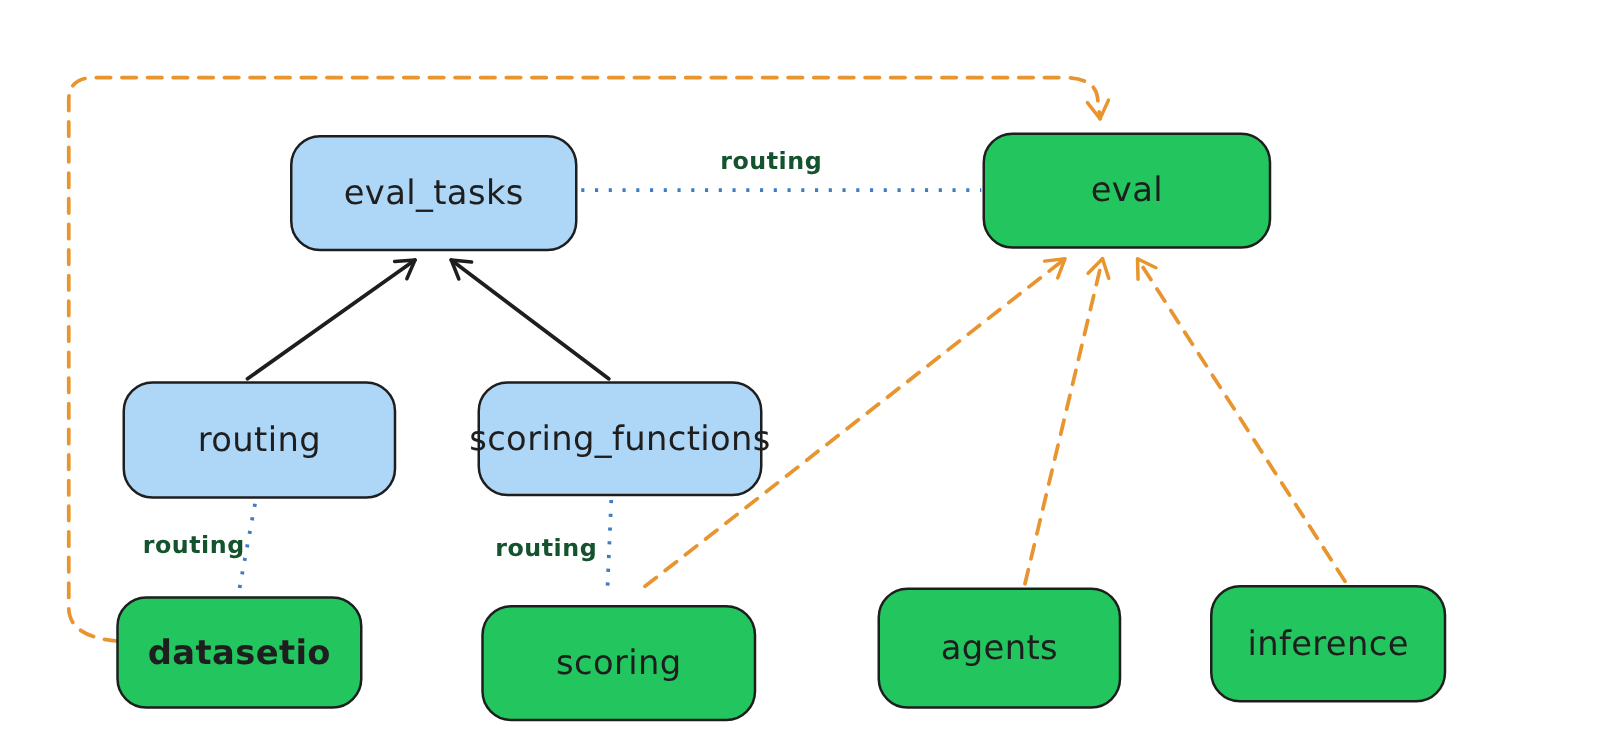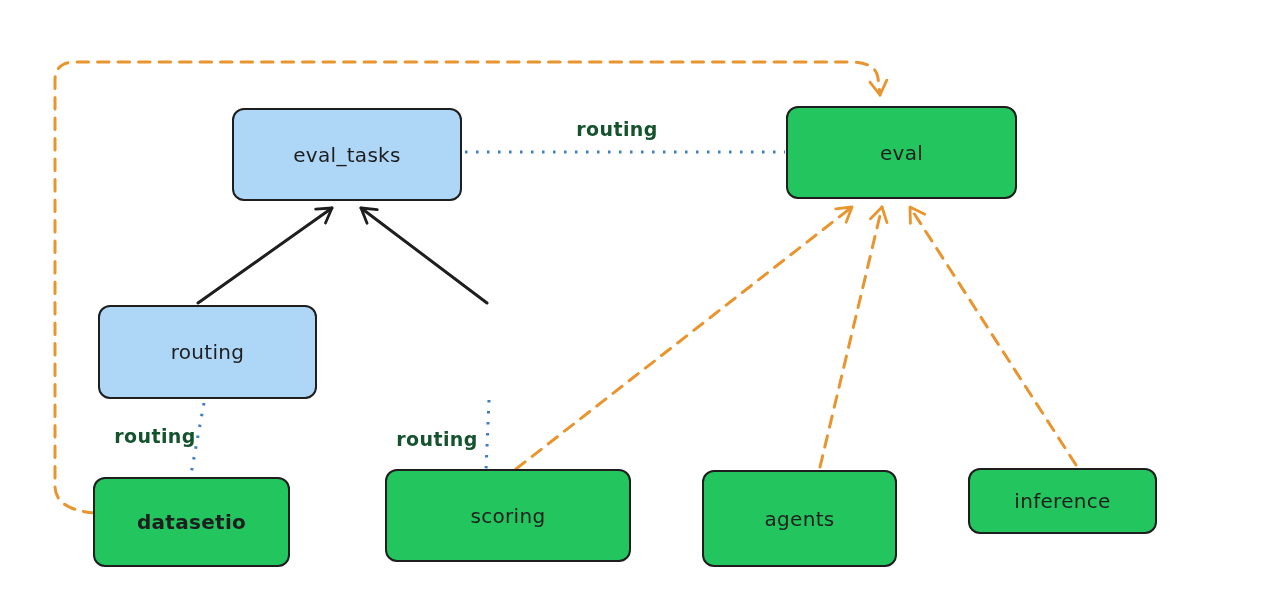--- a/index.html
+++ b/index.html
@@ -18,25 +18,25 @@
   #edges {
     position: absolute;
     left: 0; top: 0;
     width: 1280px;
     height: 596px;
   }
   .node {
     position: absolute;
     box-sizing: border-box;
     border: 2.6px solid #1e1e1e;
-    border-radius: 12px;
+    border-radius: 24px;
     display: flex;
     align-items: center;
     justify-content: center;
-    font-size: 20px;
+    font-size: 27px;
     color: #1e1e1e;
     letter-spacing: 0.3px;
     text-align: right;
   }
   .node.blue  { background: #aed6f7; }
   .node.green { background: #22c55e; }
   .edge-label {
     position: absolute;
     width: 100px;
     text-align: center;
@@ -79,34 +79,37 @@
   </div>
 
   <div class="node green" style="left:786px; top:106px; width:231px; height:93px;">
     <span>eval</span>
   </div>
 
   <div class="node blue" style="left:98px; top:305px; width:219px; height:94px;">
     <span>routing</span>
   </div>
 
+  <div class="node blue" style="left:382px; top:305px; width:228px; height:92px;">
+    <span>scoring_functions</span>
+  </div>
 
   <div class="node green" style="left:93px; top:477px; width:197px; height:90px;font-weight:bold;">
     <span>datasetio</span>
   </div>
 
-  <div class="node green" style="left:385px; top:469px; width:246px; height:93px;">
+  <div class="node green" style="left:385px; top:484px; width:220px; height:93px;">
     <span>scoring</span>
   </div>
 
   <div class="node green" style="left:702px; top:470px; width:195px; height:97px;">
     <span>agents</span>
   </div>
 
-  <div class="node green" style="left:968px; top:468px; width:189px; height:66px;">
+  <div class="node green" style="left:968px; top:468px; width:189px; height:94px;">
     <span>inference</span>
   </div>
 
   <div class="edge-label" style="left:567px; top:118px;">routing</div>
 
   <div class="edge-label" style="left:105px; top:425px;">routing</div>
 
   <div class="edge-label" style="left:387px; top:428px;">routing</div>
 
 </div>

